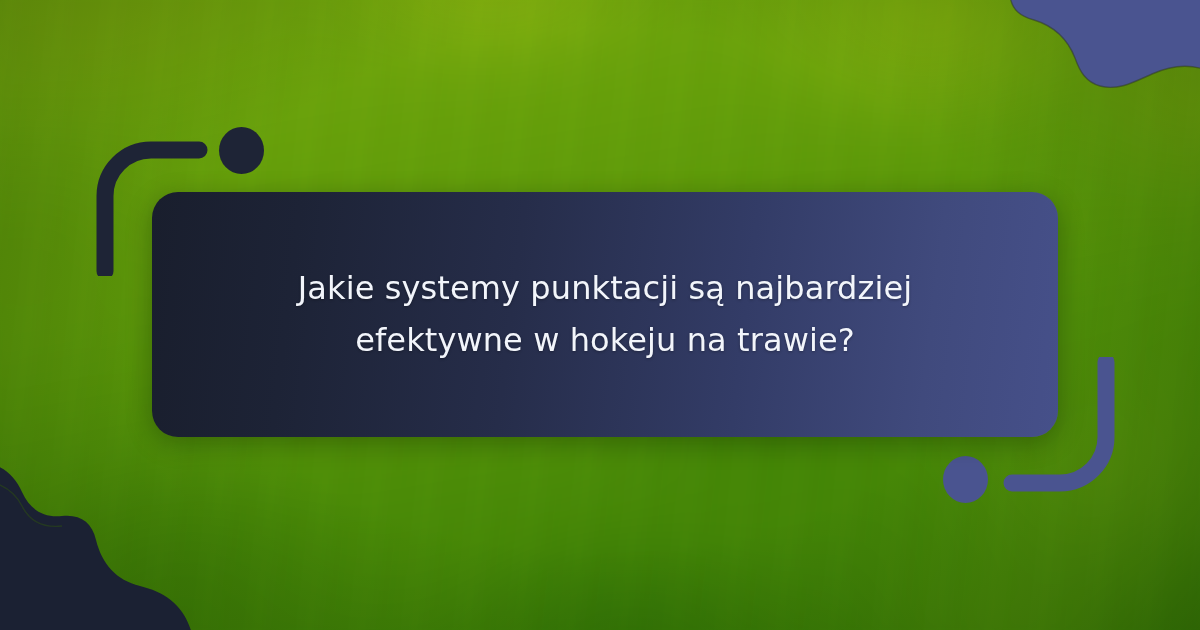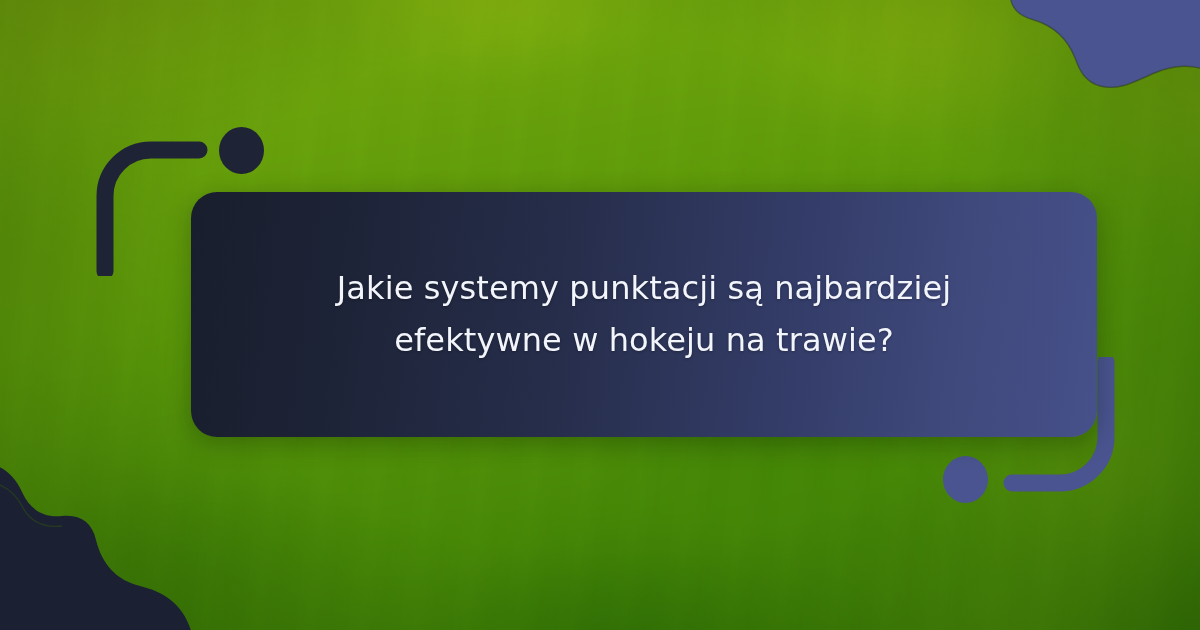--- a/index.html
+++ b/index.html
@@ -90,21 +90,20 @@
     width: 906px;
     height: 245px;
     border-radius: 26px;
     background: linear-gradient(97deg, #191e2d 0%, #1d2336 16%, #262d4a 40%, #333c67 65%, #404a7d 85%, #46508a 100%);
     box-shadow: 0 6px 26px rgba(8,20,4,0.30);
     display: flex;
     align-items: center;
     justify-content: center;
     box-sizing: border-box;
     padding: 0 56px;
-    margin-left: 39px;
   }
   .card-text {
     color: #f2f5fb;
     font-size: 32px;
     line-height: 1.62;
     font-weight: 400;
     text-align: center;
     letter-spacing: 0.1px;
     text-shadow: 0 1px 3px rgba(0,0,0,0.30);
     max-width: 660px;

